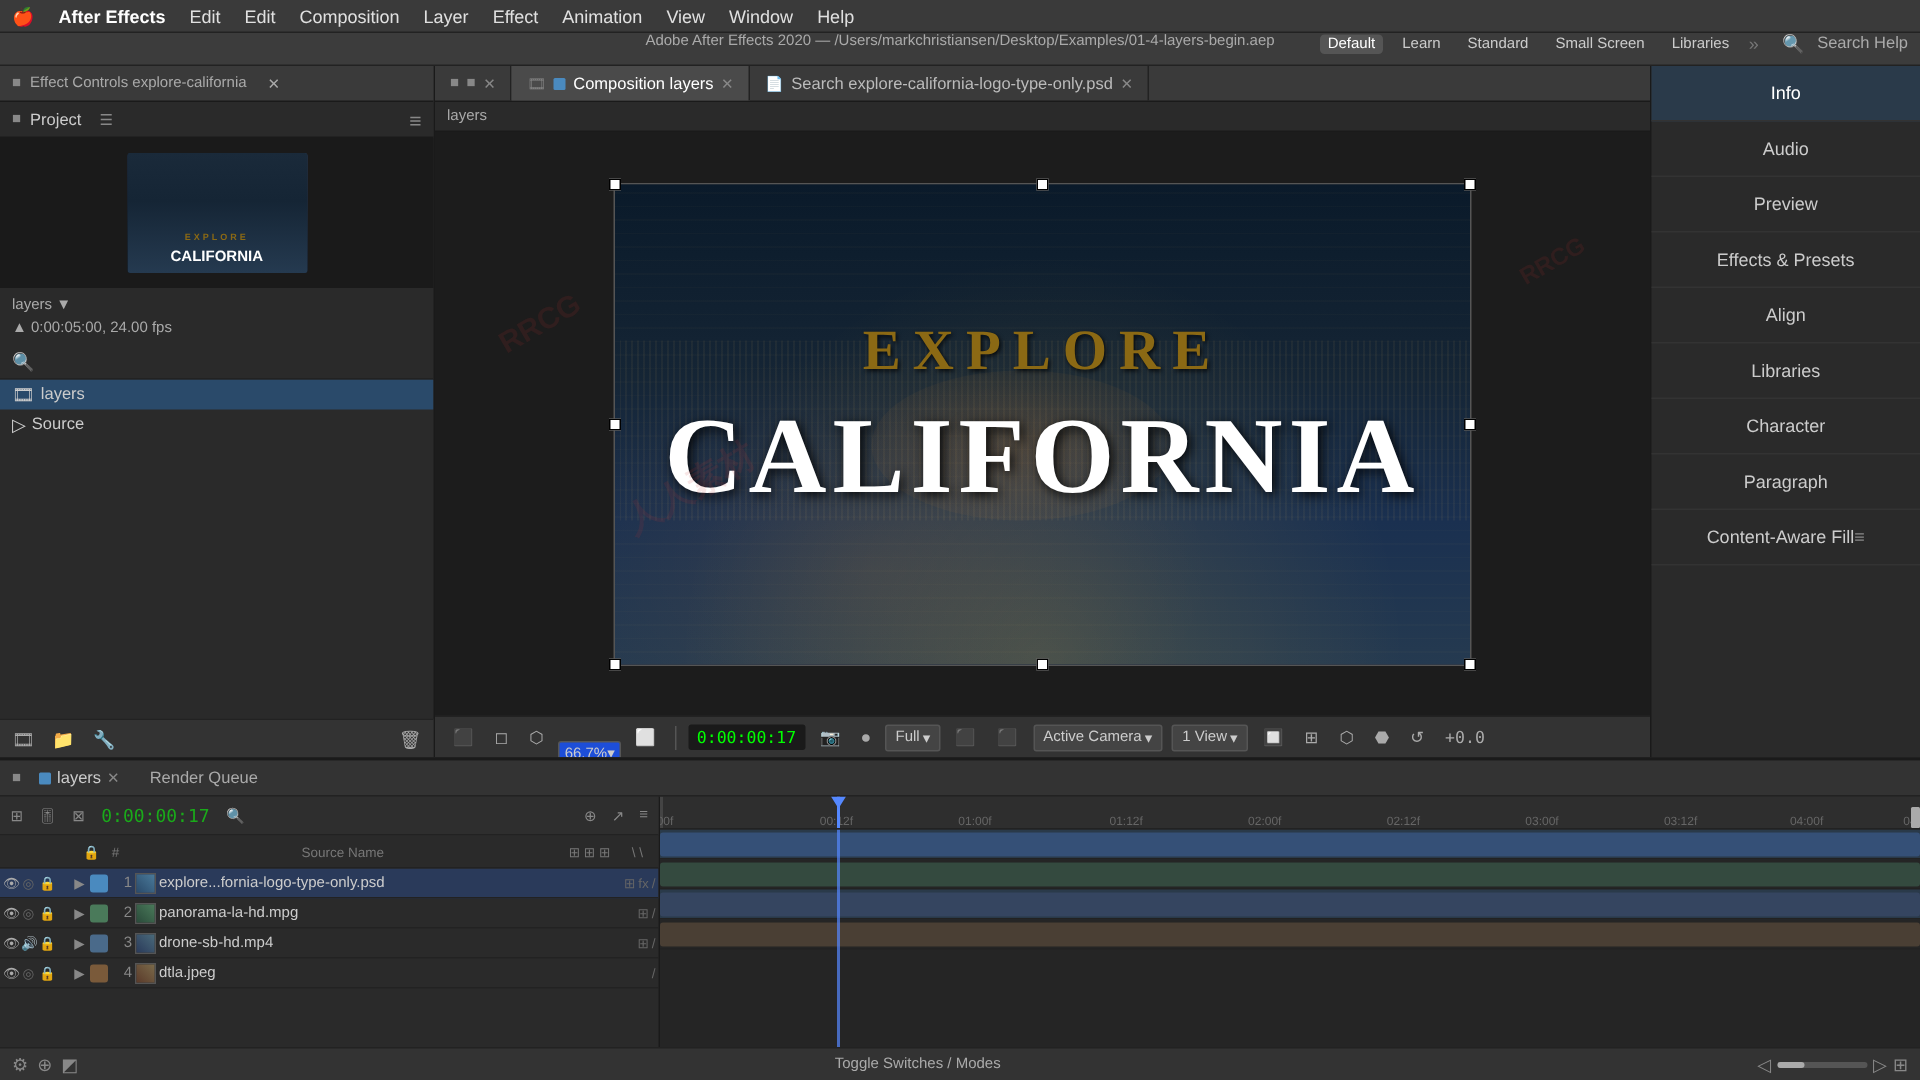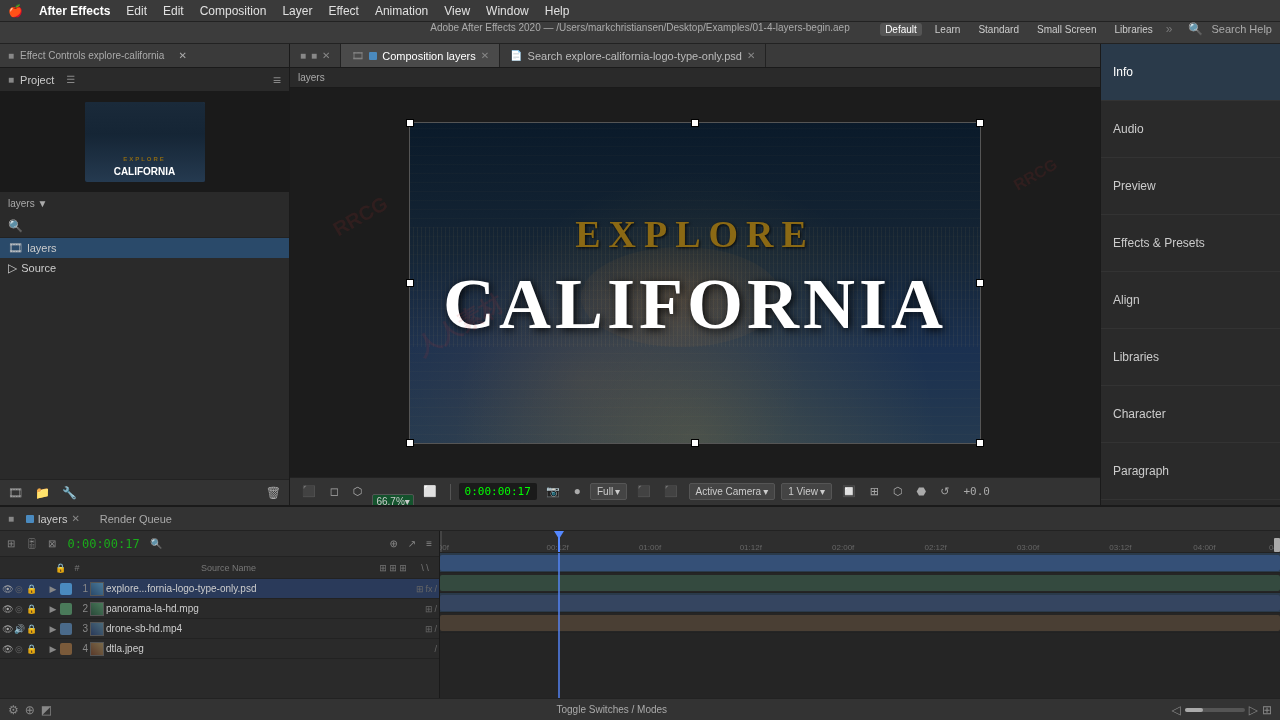--- a/index.html
+++ b/index.html
@@ -335,21 +335,21 @@
     .separator-v { width: 1px; height: 16px; background: #555; margin: 0 2px; }
     .timecode {
       background: #1a1a1a;
       padding: 2px 6px;
       font-size: 11px;
       color: #00ff00;
       font-family: monospace;
       border-radius: 2px;
     }
     .zoom-selector {
-      background: #14532d;
+      background: #1d4ed8;
       color: #ccc;
       border: 1px solid #555;
       font-size: 10px;
       padding: 1px 3px;
       border-radius: 2px;
       cursor: pointer;
       margin-top: 20px;
     }
     .dropdown-btn {
       display: flex;
@@ -367,28 +367,28 @@
     
     .right-panel {
       width: 180px;
       background: #2a2a2a;
       border-left: 1px solid #1a1a1a;
       display: flex;
       flex-direction: column;
       flex-shrink: 0;
     }
     .right-panel-item {
-      padding: 21px 12px;
+      padding: 11px 12px;
       border-bottom: 1px solid #333;
       cursor: pointer;
       font-size: 12px;
       color: #ccc;
       display: flex;
       align-items: center;
-      justify-content: flex-start;
+      justify-content: center;
     }
     .right-panel-item.active { color: #fff; font-weight: 500; }
     .right-panel-item.highlighted { background: #2a3a4a; }
 
     
     .bottom-area {
       height: 215px;
       background: #252525;
       border-top: 2px solid #1a1a1a;
       display: flex;
@@ -695,20 +695,21 @@
 
     <div class="project-preview">
       <div class="project-preview-img">
         <div style="position:absolute;inset:0;background:linear-gradient(180deg,#1a2a3a 0%,#152535 40%,#253a50 100%);"></div>
         <div style="position:absolute;bottom:20px;left:0;right:0;text-align:center;font-size:6px;font-weight:bold;letter-spacing:2px;color:#8B6914;">EXPLORE</div>
         <div style="position:absolute;bottom:5px;left:0;right:0;text-align:center;font-size:10px;font-weight:bold;color:white;">CALIFORNIA</div>
       </div>
     </div>
     <div class="comp-info">
       <div>layers ▼</div>
+      <div>▲ 0:00:05:00, 24.00 fps</div>
     </div>
 
     <div class="project-search">
       <span class="search-icon-sm">🔍</span>
     </div>
 
 
     <div class="project-list">
       <div class="project-item selected">
         <span class="item-icon">🎞</span>

